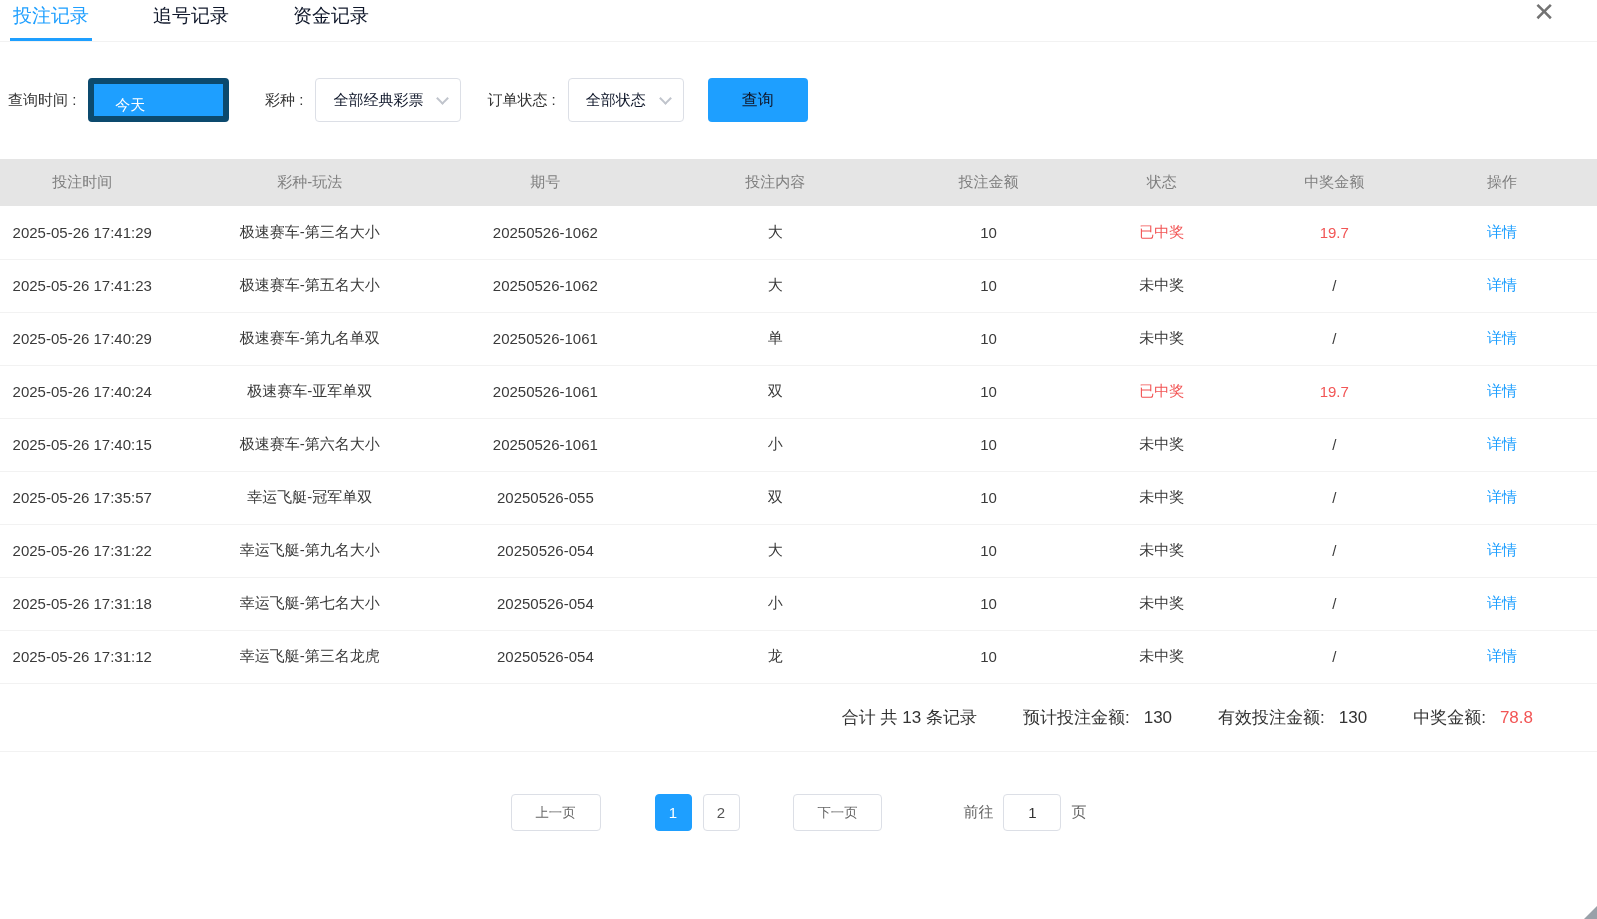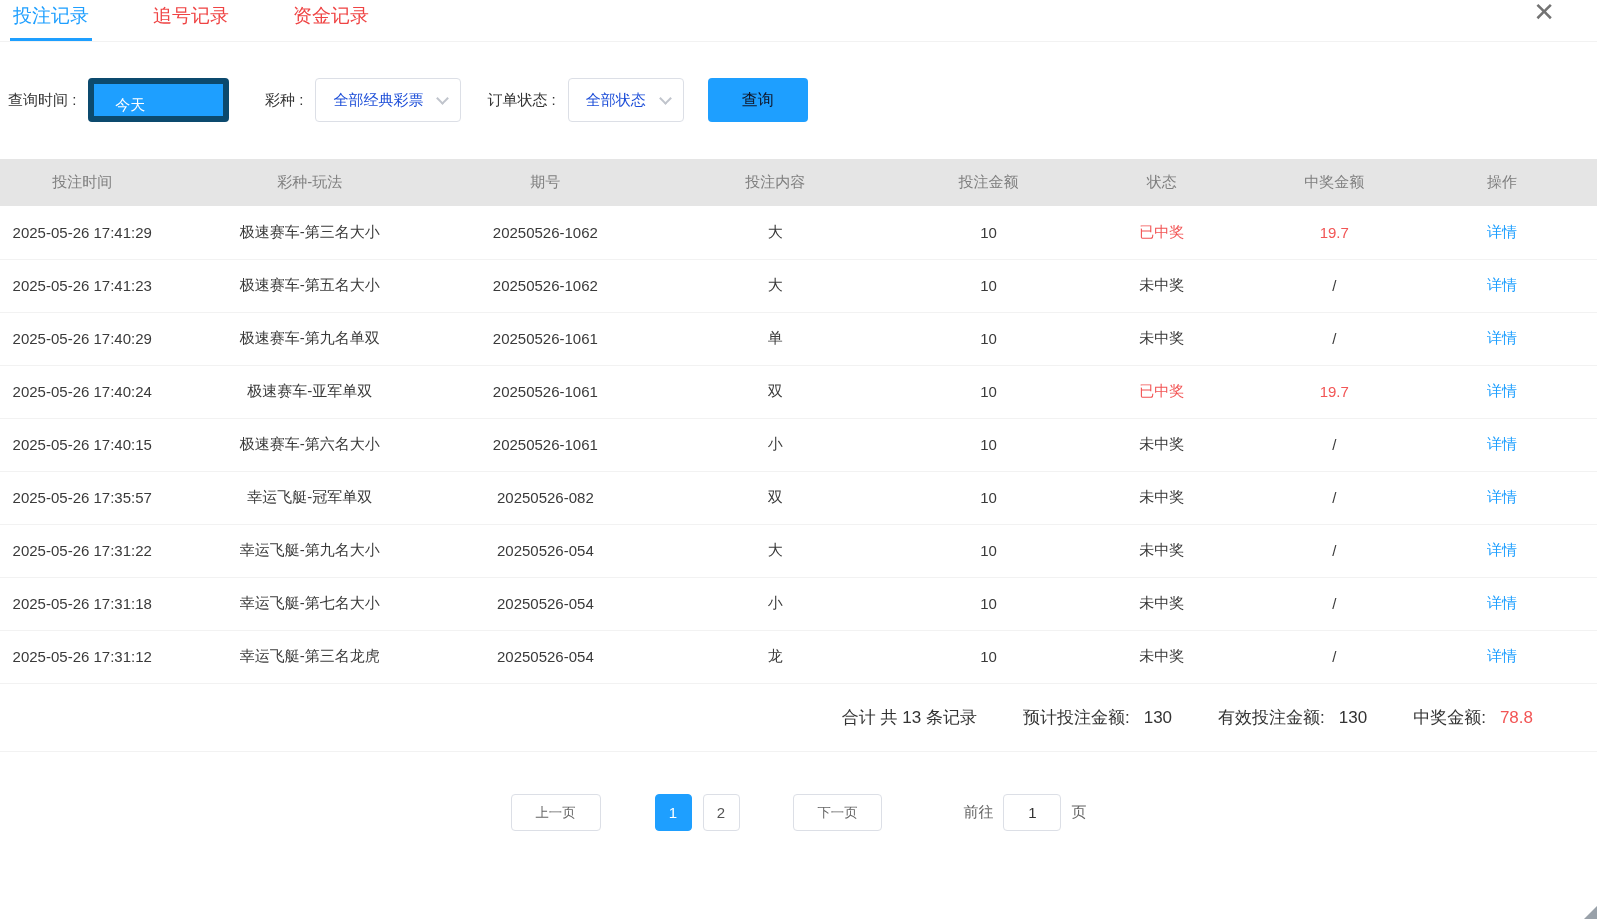--- a/index.html
+++ b/index.html
@@ -5,40 +5,40 @@
   * { box-sizing: border-box; }
   html,body { margin:0; padding:0; }
   body {
     width:1597px; height:919px; position:relative; overflow:hidden;
     background:#ffffff; color:#333;
     font-family:"Liberation Sans","DejaVu Sans",sans-serif;
   }
   
   .tabbar { display:flex; align-items:flex-end; height:42px; padding-left:10px;
             border-bottom:1px solid #f2f2f2; }
-  .tab { font-size:19px; color:#ef4444; padding:0 3px 9px; margin-right:58px;
+  .tab { font-size:19px; color:#0f172a; padding:0 3px 9px; margin-right:58px;
          cursor:pointer; border-bottom:3px solid transparent; }
   .tab.active { color:#1e9fff; border-bottom-color:#1e9fff; }
   .close { position:absolute; top:-2px; right:42px; font-size:26px; color:#737373;
            cursor:pointer; line-height:1.1; font-weight:bold;}
   
   .filterbar { display:flex; align-items:center; margin:36px 0 0 8px; height:44px; font-size:15px; }
   .flabel { color:#333; white-space:nowrap;text-align:center; }
   .btngroup { display:flex; margin-left:12px; border:6px solid #0c4a6e; border-radius:4px;
               height:44px; overflow:hidden; background:#fff;flex-direction:column; }
   .btngroup .opt { padding:0 21px; line-height:42px; color:#333; cursor:pointer; position:relative; white-space:nowrap; }
   .btngroup .opt + .opt::before { content:""; position:absolute; left:0; top:11px; bottom:11px;
               width:1px; background:#e3e3e3; }
   .btngroup .opt.selected { background:#1e9fff; color:#fff; }
   .btngroup .opt.selected + .opt::before { display:none; }
   .lbl-lottery { margin-left:36px; }
   .lbl-status  { margin-left:26px; }
   .select { display:flex; align-items:center; border:1px solid #dcdfe6; border-radius:4px;
             height:44px; padding:0 13px 0 17px; margin-left:12px; cursor:pointer; background:#fff; }
-  .select .val { color:#1d4ed8; white-space:nowrap; }
+  .select .val { color:#0f172a; white-space:nowrap; }
   .chev { width:9px; height:9px; border-right:2px solid #c0c4cc; border-bottom:2px solid #c0c4cc;
           transform:rotate(45deg); margin:-4px 0 0 15px; }
   .query-btn { margin-left:24px; width:100px; height:44px; background:#1e9fff; color:#0f172a;
                border:none; border-radius:4px; font-size:16px; cursor:pointer; }
   
   table { width:100%; border-collapse:collapse; table-layout:fixed; margin-top:37px; }
   thead th { background:#e5e5e5; height:47px; font-weight:normal; color:#7f7f7f; font-size:15px; text-align:center; }
   tbody td { height:53px; text-align:center; font-size:15px; color:#3a3a3a;
              border-bottom:1px solid #f2f2f2; overflow:hidden; white-space:nowrap; }
   td.red { color:#f25555; }
@@ -171,21 +171,21 @@
         <td>20250526-1061</td>
         <td>小</td>
         <td>10</td>
         <td>未中奖</td>
         <td>/</td>
         <td><span class="link">详情</span></td>
       </tr>
       <tr>
         <td>2025-05-26 17:35:57</td>
         <td>幸运飞艇-冠军单双</td>
-        <td>20250526-082</td>
+        <td>20250526-055</td>
         <td>双</td>
         <td>10</td>
         <td>未中奖</td>
         <td>/</td>
         <td><span class="link">详情</span></td>
       </tr>
       <tr>
         <td>2025-05-26 17:31:22</td>
         <td>幸运飞艇-第九名大小</td>
         <td>20250526-054</td>

